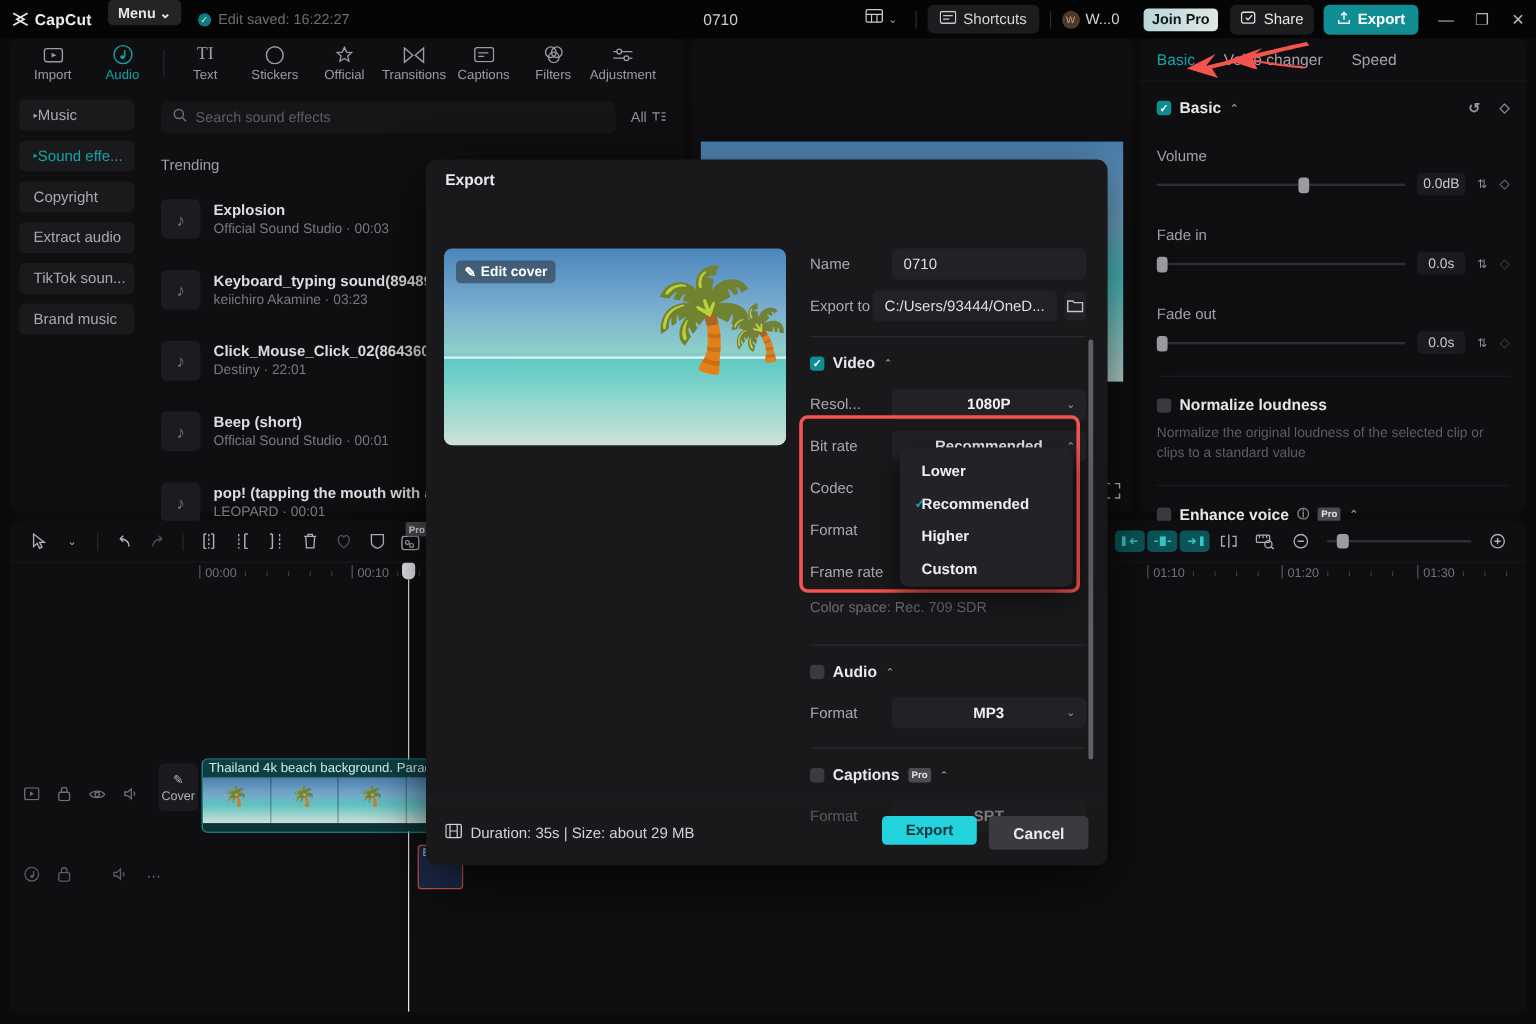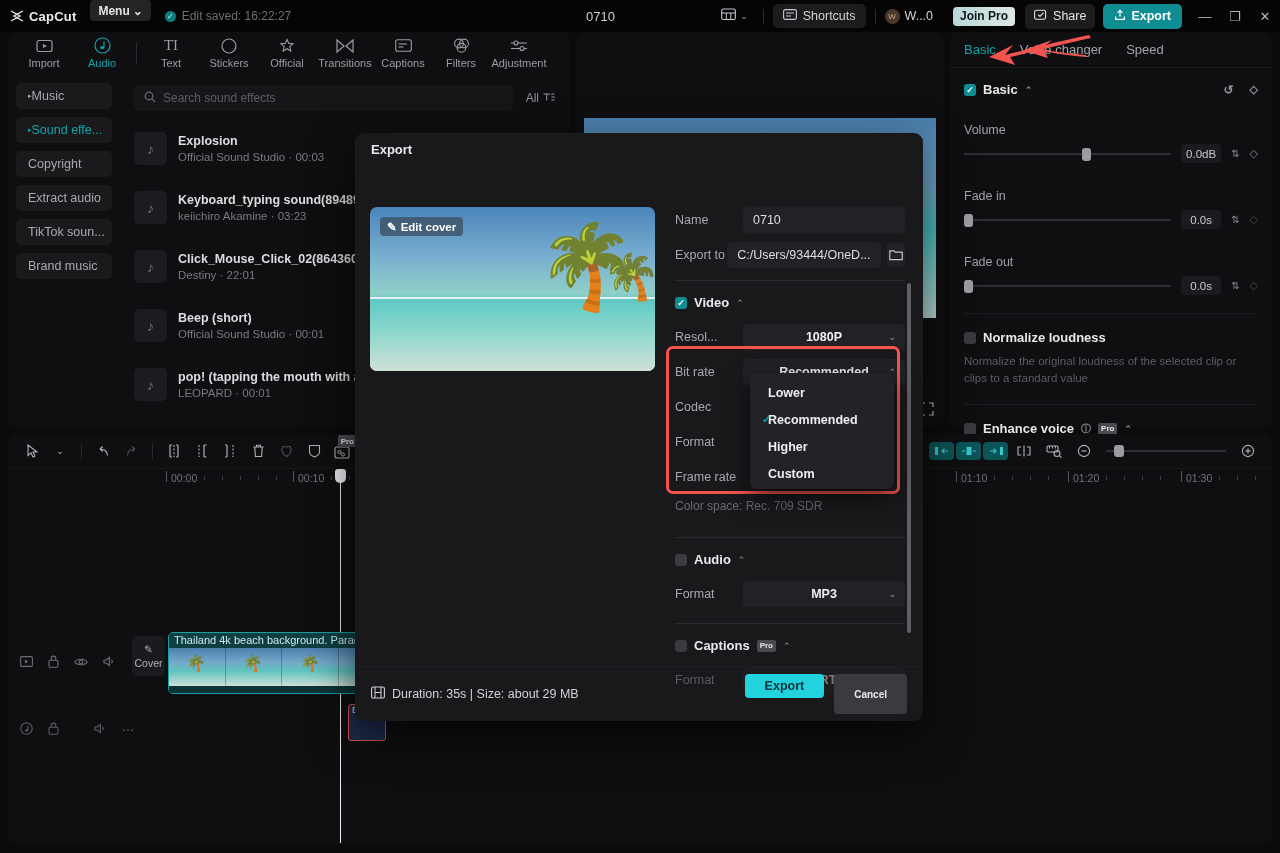--- a/index.html
+++ b/index.html
@@ -207,22 +207,22 @@
 
   .scroll { position: absolute; right: 12px; top: 118px; width: 4px; height: 350px;
     border-radius: 2px; background: #9a9aa1; opacity: .55; }
 
   .modal-foot { position: absolute; left: 0; bottom: 0; width: 568px; height: 55px;
     display: flex; align-items: center; padding: 0 16px; border-top: 1px solid #202024; }
   .dur { display: flex; align-items: center; gap: 7px; font-size: 12.5px; color: #d2d2d7; }
   .foot-btns { margin-left: auto; display: flex; gap: 10px; }
   .btn-export { height: 24px; padding: 0 20px; border-radius: 4px; background: #22d3dd;
     color: #06323a; font-size: 12.5px; font-weight: 700; display: flex; align-items: center; }
-  .btn-cancel { height: 40px; padding: 0 20px; border-radius: 4px; background: #3a3a40;
-    color: #eaeaee; font-size: 10px; font-weight: 700; display: flex; align-items: center; }
+  .btn-cancel { height: 28px; padding: 0 20px; border-radius: 4px; background: #3a3a40;
+    color: #eaeaee; font-size: 13px; font-weight: 700; display: flex; align-items: center; }
 
   
   .arrow { position: absolute; pointer-events: none; }
 </style>
 </head>
 <body>
 
 <div class="app">
 
   <div class="titlebar">
@@ -425,20 +425,21 @@
                   <line x1="0.5" y1="2" x2="7" y2="2" stroke="#8e8e95" stroke-width="1.1"></line>
                   <line x1="3.7" y1="2" x2="3.7" y2="8.5" stroke="#8e8e95" stroke-width="1.1"></line>
                   <line x1="8.3" y1="2" x2="11.6" y2="2" stroke="#8e8e95" stroke-width="1.1"></line>
                   <line x1="8.3" y1="5" x2="11.6" y2="5" stroke="#8e8e95" stroke-width="1.1"></line>
                   <line x1="8.3" y1="8" x2="11.6" y2="8" stroke="#8e8e95" stroke-width="1.1"></line>
                 </svg>
             </span>
           </div>
         </div>
 
+        <div class="trending">Trending</div>
 
         <div class="sfx-list">
           <div class="sfx-row">
             <div class="sfx-thumb">♪</div>
             <div>
               <div class="sfx-name">Explosion</div>
               <div class="sfx-meta">Official Sound Studio · 00:03</div>
             </div>
           </div>
           <div class="sfx-row">

